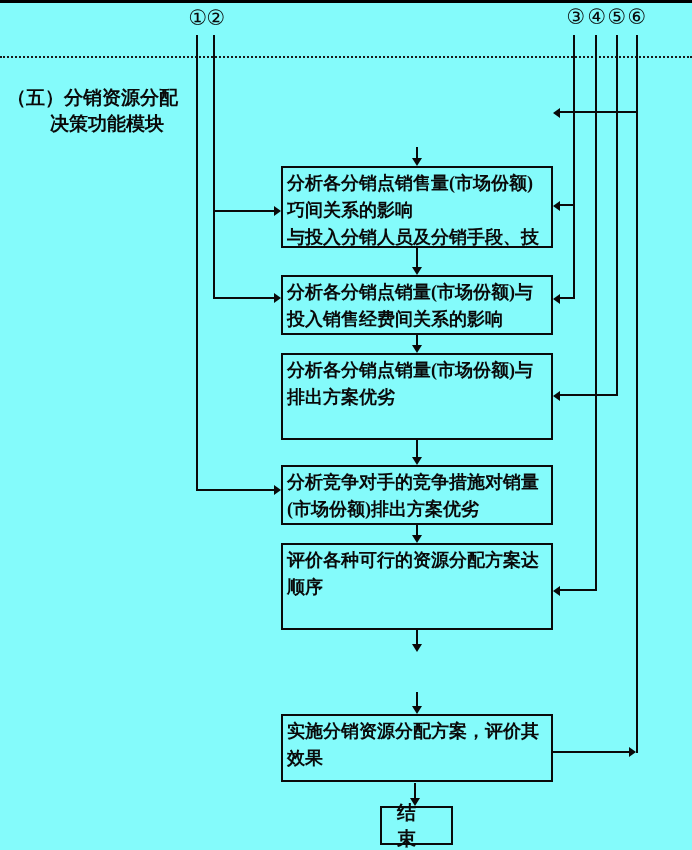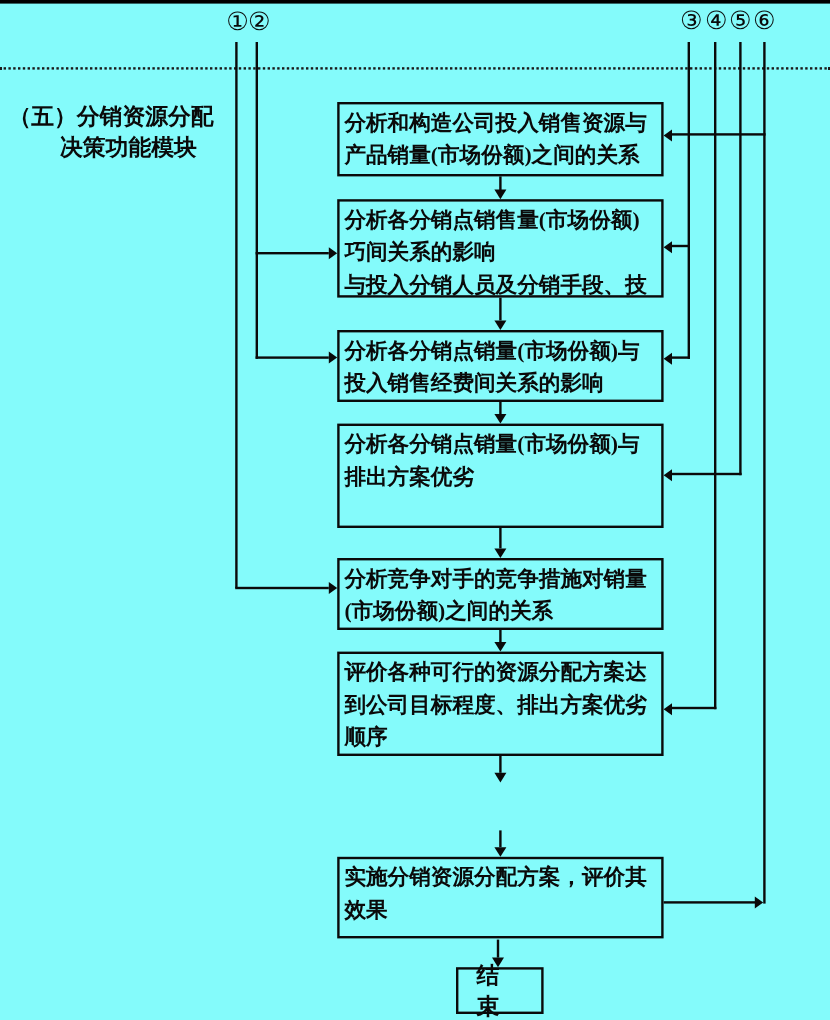--- a/index.html
+++ b/index.html
@@ -46,44 +46,39 @@
   <div class="conn" style="left:198px;top:8px;">①</div>
   <div class="conn" style="left:216px;top:8px;">②</div>
   <div class="conn" style="left:576px;top:7px;">③</div>
   <div class="conn" style="left:597px;top:7px;">④</div>
   <div class="conn" style="left:617px;top:7px;">⑤</div>
   <div class="conn" style="left:637px;top:7px;">⑥</div>
 
   <div class="sidelabel" style="left:7px;top:86px;">（五）分销资源分配</div>
   <div class="sidelabel" style="left:50px;top:112px;">决策功能模块</div>
 
-  <div class="fbox" style="top:85px;height:62px;">
-    <div class="ln">分析和构造公司投入销售资源与</div>
-    <div class="ln">产品销量(市场份额)之间的关系</div>
-  </div>
   <div class="fbox" style="top:166px;height:82px;">
     <div class="ln">分析各分销点销售量(市场份额)</div>
     <div class="ln">巧间关系的影响</div>
     <div class="ln">与投入分销人员及分销手段、技</div>
   </div>
   <div class="fbox" style="top:275px;height:60px;">
     <div class="ln">分析各分销点销量(市场份额)与</div>
     <div class="ln">投入销售经费间关系的影响</div>
   </div>
   <div class="fbox" style="top:353px;height:87px;">
     <div class="ln">分析各分销点销量(市场份额)与</div>
     <div class="ln">排出方案优劣</div>
   </div>
   <div class="fbox" style="top:465px;height:60px;">
     <div class="ln">分析竞争对手的竞争措施对销量</div>
-    <div class="ln">(市场份额)之间的关系</div>
+    <div class="ln">(市场份额)排出方案优劣</div>
   </div>
   <div class="fbox" style="top:543px;height:87px;">
     <div class="ln">评价各种可行的资源分配方案达</div>
-    <div class="ln">到公司目标程度、排出方案优劣</div>
     <div class="ln">顺序</div>
   </div>
   <div class="fbox" style="top:714px;height:68px;">
     <div class="ln">实施分销资源分配方案，评价其</div>
     <div class="ln">效果</div>
   </div>
 
   <div class="endbox">
     <span>结　束</span>
   </div>

